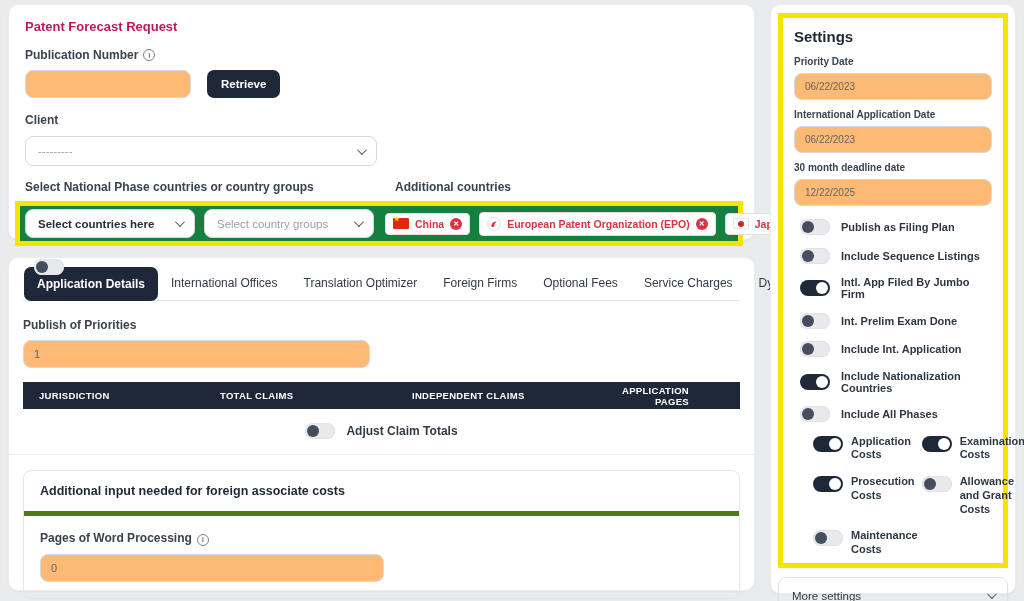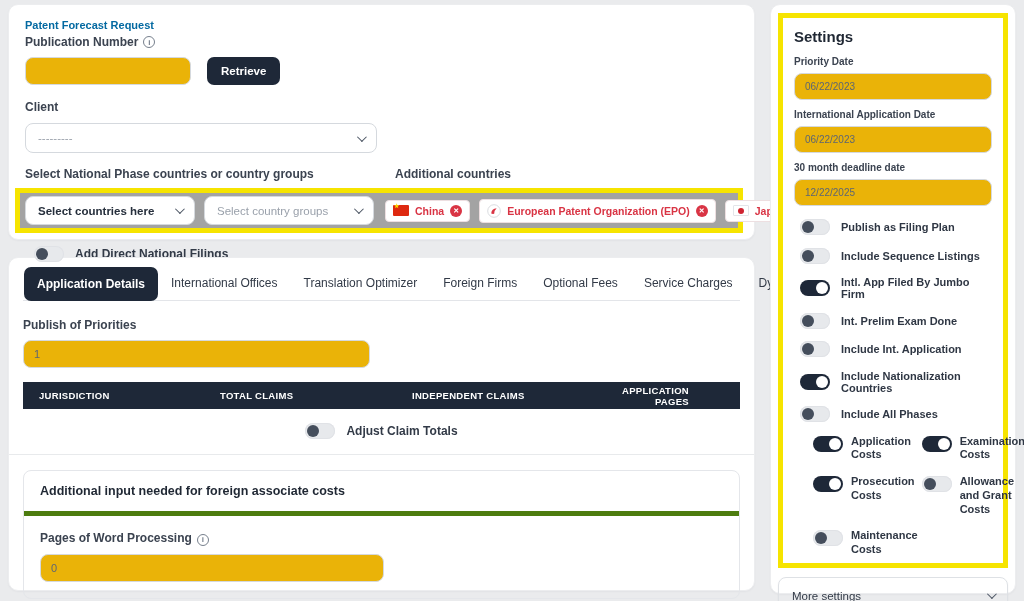--- a/index.html
+++ b/index.html
@@ -15,34 +15,34 @@
 
   .card {
     background: #fff;
     border: 1px solid #ecedef;
     border-radius: 10px;
     box-shadow: 0 1px 2px rgba(20,30,50,0.04);
   }
   .card-top { padding: 14px 16px 16px; height: 236px; }
   .card-main { padding: 8px 14px 16px; height: 334px; }
 
-  h1.title { font-size: 11px; font-weight: bold; color: #0369a1; margin-bottom: 4px; }
+  h1.title { font-size: 13px; font-weight: bold; color: #be185d; margin-bottom: 14px; }
 
   .lbl { font-size: 12px; font-weight: 600; color: #3b4350; }
   .label-row { display: flex; align-items: center; margin-bottom: 8px; }
   .info {
     display: inline-flex; align-items: center; justify-content: center;
     width: 12px; height: 12px; border: 1px solid #77808d; border-radius: 50%;
     font-size: 8px; color: #77808d; margin-left: 5px; font-weight: bold;
   }
 
   .inp {
     border: 1px solid #d5d9de; border-radius: 8px; height: 28px;
     font-family: "Liberation Sans", sans-serif;
-    font-size: 11px; color: #5d6673; padding: 0 10px; background: #eab308; outline: none;
+    font-size: 11px; color: #5d6673; padding: 0 10px; background: #fdba74; outline: none;
   }
   .pub-inp { width: 166px; }
   .row { display: flex; align-items: center; gap: 16px; margin-bottom: 12px; }
   .btn-dark {
     background: #1e2838; color: #fff; border: none; border-radius: 7px;
     font-family: "Liberation Sans", sans-serif;
     font-size: 11.5px; font-weight: bold; padding: 8px 14px; cursor: pointer;
   }
 
   .select {
@@ -59,21 +59,21 @@
     display: inline-block; flex: 0 0 auto; margin-left: 8px;
   }
 
   .two-labels { display: flex; margin-bottom: 7px; }
   .two-labels .w1 { width: 370px; }
 
   .hl-row {
     display: flex; align-items: center; gap: 9px;
     border: 5px solid #f6e400; padding: 3px 5px;
     margin-left: -10px; margin-right: -5px;
-    background: #a3a3a3;
+    background: #15803d;
   }
   .sel-c { width: 170px; height: 29px; flex: 0 0 auto; }
 
   .chips { display: flex; align-items: center; gap: 9px; margin-left: 2px; }
   .chip {
     display: flex; align-items: center; gap: 6px; background: #fff;
     border: 1px solid #eddfe1; border-radius: 4px; padding: 4px 7px;
     color: #d93444; font-size: 10.5px; font-weight: 600; white-space: nowrap;
   }
   .chip-x {

